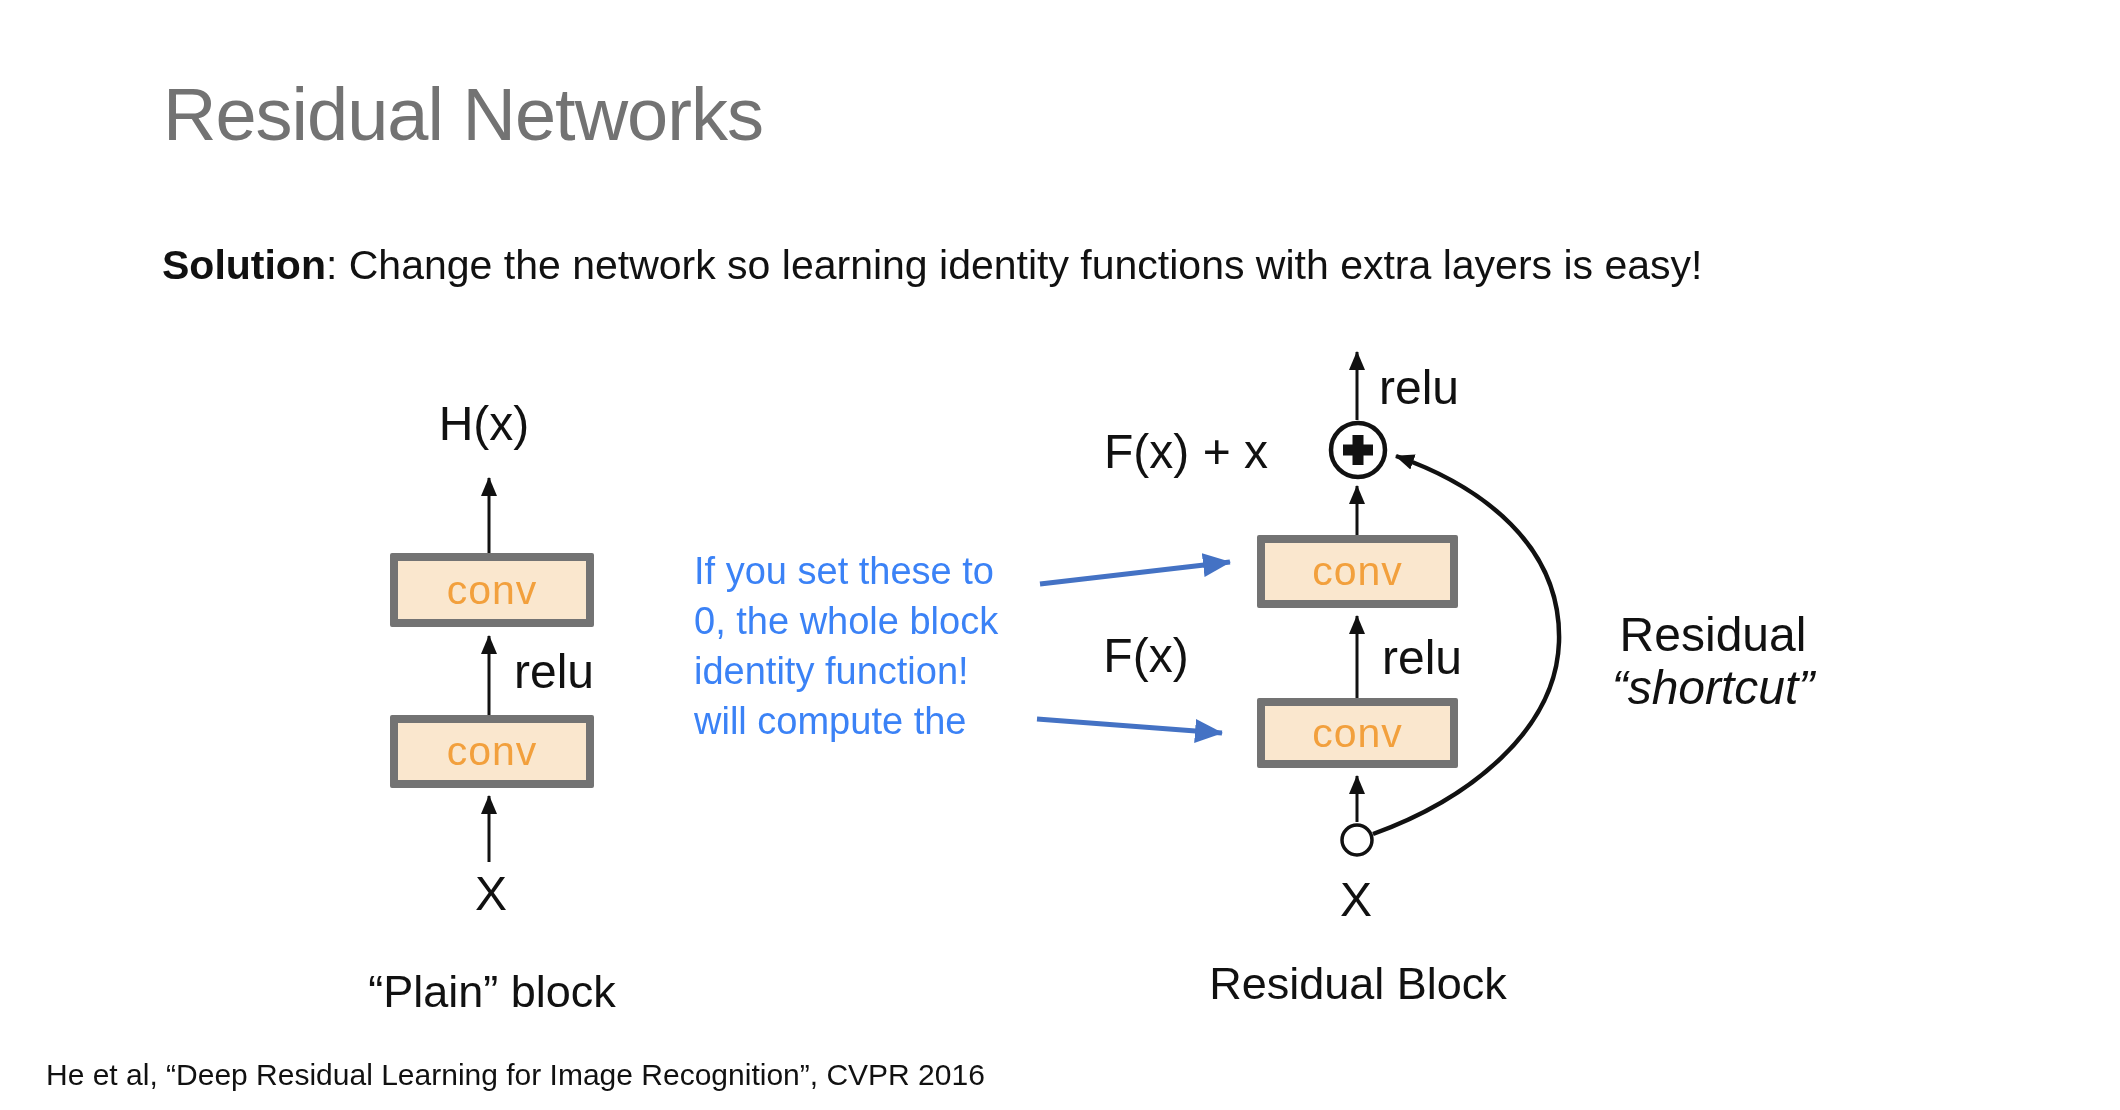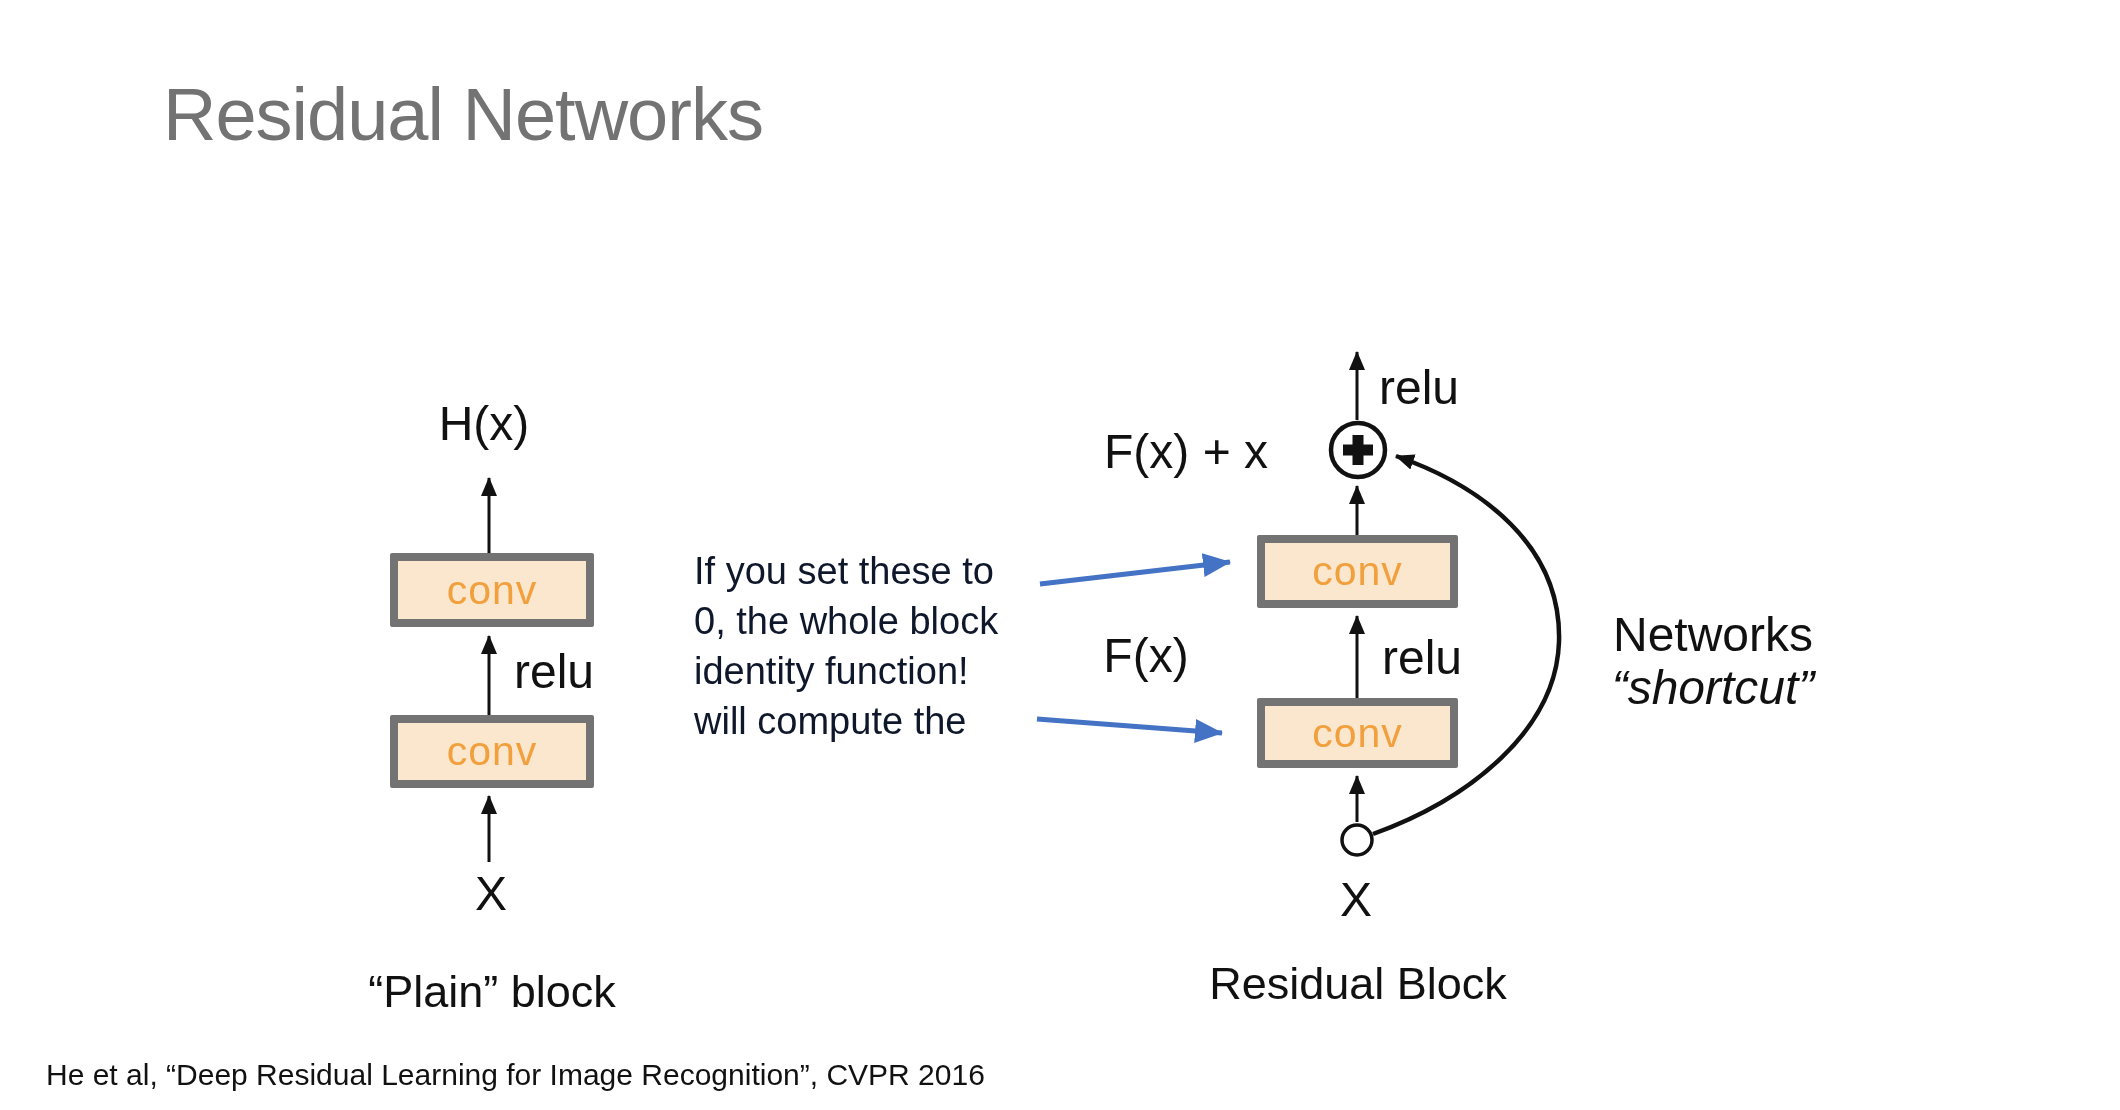--- a/index.html
+++ b/index.html
@@ -30,35 +30,36 @@
     border:8px solid #737373;
     border-radius:2px;
     display:flex;align-items:center;justify-content:center;
     box-sizing:border-box;
   }
   .convbox span{
     font-size:41px;color:#f2a03d;letter-spacing:1px;
   }
   .bluenote{
     position:absolute;left:694px;top:546px;
-    font-size:38px;line-height:50px;color:#0f172a;font-weight:400;
+    font-size:38px;line-height:50px;color:#3b82f6;font-weight:400;
     white-space:nowrap;
   }
   .citation{
     left:14px;top:1058px;
     font-size:30px;color:#111;margin-left:32px;
   }
   svg.layer{position:absolute;left:0;top:0;}
 </style>
 </head>
 <body>
 
 <div class="slide">
 
   <div class="abs title">Residual Networks</div>
+  <div class="abs solution"><b>Solution</b><span>: Change the network so learning identity functions with extra layers is easy!</span></div>
 
   <svg class="layer" width="2120" height="1110" viewBox="0 0 2120 1110">
     <defs>
       <marker id="ahb" markerUnits="userSpaceOnUse" markerWidth="20" markerHeight="16" refX="18" refY="8" orient="auto">
         <path d="M0,0 L19,8 L0,16 Z" fill="#111"></path>
       </marker>
       <marker id="ahblue" markerUnits="userSpaceOnUse" markerWidth="30" markerHeight="24" refX="27" refY="12" orient="auto">
         <path d="M0,0 L28,12 L0,24 Z" fill="#4472c4"></path>
       </marker>
     </defs>
@@ -107,18 +108,18 @@
     <span>conv</span>
   </div>
   <div class="abs dlabel ctr" style="left:1146px;top:628px;">F(x)</div>
   <div class="abs dlabel" style="left:1382px;top:630px;">relu</div>
   <div class="convbox" style="left:1257px;top:698px;width:201px;height:70px;">
     <span>conv</span>
   </div>
   <div class="abs dlabel ctr" style="left:1356px;top:872px;">X</div>
   <div class="abs caption ctr" style="left:1358px;top:958px;">Residual Block</div>
 
-  <div class="abs dlabel ctr" style="left:1713px;top:607px;">Networks</div>
+  <div class="abs dlabel ctr" style="left:1713px;top:607px;">Residual</div>
   <div class="abs dlabel ctr" style="left:1713px;top:660px;font-style:italic;">“shortcut”</div>
 
   <div class="abs citation">He et al, “Deep Residual Learning for Image Recognition”, CVPR 2016</div>
 
 </div>
 
 </body></html>

